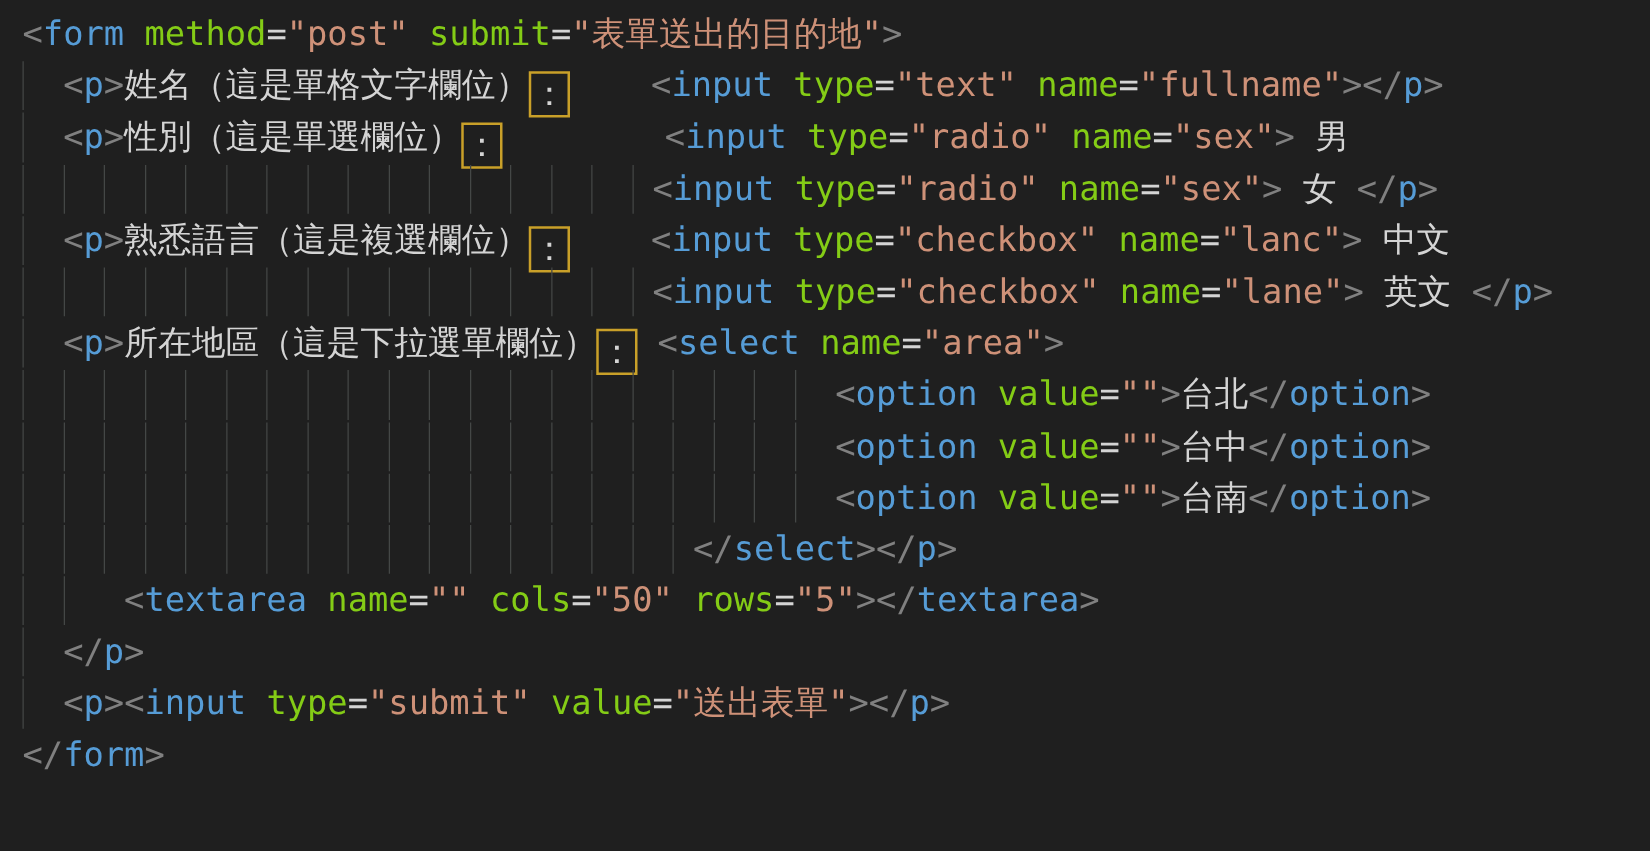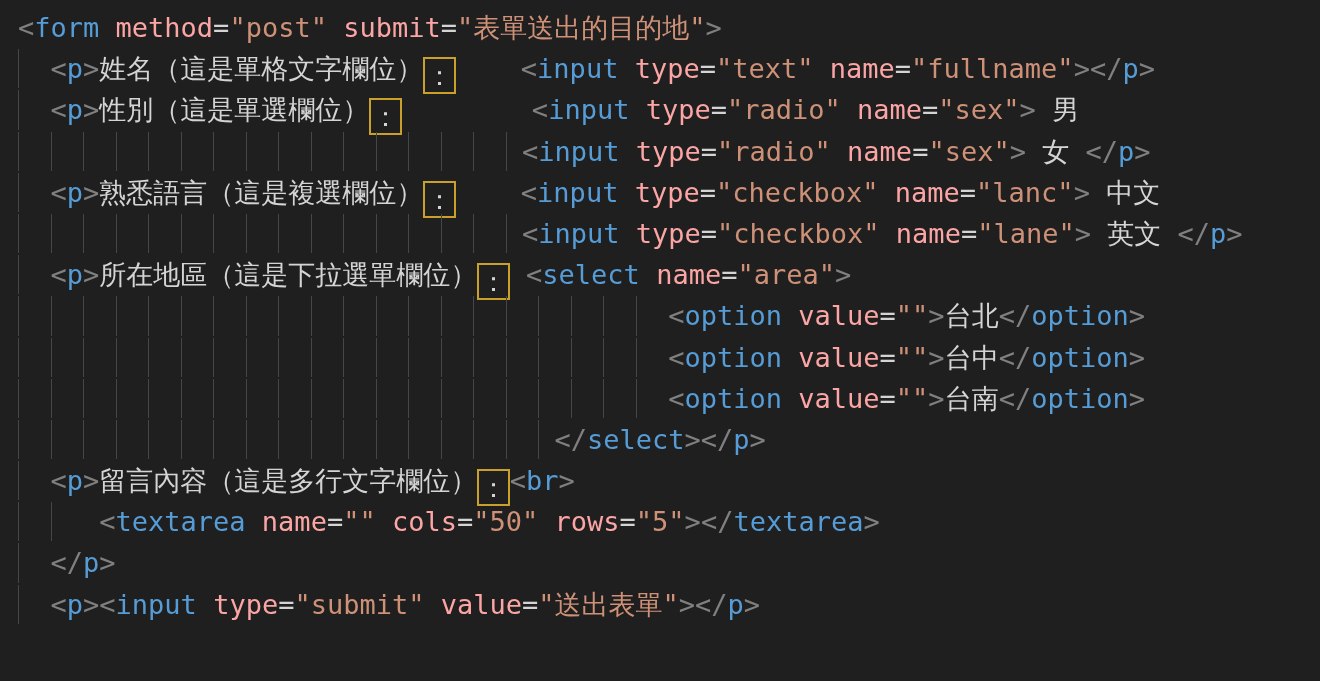--- a/index.html
+++ b/index.html
@@ -21,21 +21,21 @@
     height:41.2px;
     line-height:41.2px;
     white-space:pre;
   }
   .gd{
     position:absolute;top:1px;bottom:1px;width:1px;
     background:#444746;
   }
   .c-p{color:#808080;}
   .c-t{color:#569cd6;margin-top:26px;}
-  .c-a{color:#fca5a5;}
+  .c-a{color:#84cc16;}
   .c-s{color:#ce9178;}
   .c-x{color:#d4d4d4;}
   .c-e{color:#d4d4d4;}
   .c-b{
     display:inline-block;box-sizing:border-box;
     width:2ch;height:37px;line-height:33px;
     border:2px solid #c9a029;
     text-align:center;
     vertical-align:-7px;
     color:#d4d4d4;
@@ -49,17 +49,17 @@
     <div class="line"><i class="gd" style="left: calc(0ch);"></i><span class="c-x">  </span><span class="c-p">&lt;</span><span class="c-t">p</span><span class="c-p">&gt;</span><span class="c-x">姓名（這是單格文字欄位）</span><span class="c-b">：</span><span class="c-x">    </span><span class="c-p">&lt;</span><span class="c-t">input</span><span class="c-x"> </span><span class="c-a">type</span><span class="c-e">=</span><span class="c-s">"text"</span><span class="c-x"> </span><span class="c-a">name</span><span class="c-e">=</span><span class="c-s">"fullname"</span><span class="c-p">&gt;</span><span class="c-p">&lt;/</span><span class="c-t">p</span><span class="c-p">&gt;</span></div>
     <div class="line"><i class="gd" style="left: calc(0ch);"></i><span class="c-x">  </span><span class="c-p">&lt;</span><span class="c-t">p</span><span class="c-p">&gt;</span><span class="c-x">性別（這是單選欄位）</span><span class="c-b">：</span><span class="c-x">        </span><span class="c-p">&lt;</span><span class="c-t">input</span><span class="c-x"> </span><span class="c-a">type</span><span class="c-e">=</span><span class="c-s">"radio"</span><span class="c-x"> </span><span class="c-a">name</span><span class="c-e">=</span><span class="c-s">"sex"</span><span class="c-p">&gt;</span><span class="c-x"> 男</span></div>
     <div class="line"><i class="gd" style="left: calc(0ch);"></i><i class="gd" style="left: calc(2ch);"></i><i class="gd" style="left: calc(4ch);"></i><i class="gd" style="left: calc(6ch);"></i><i class="gd" style="left: calc(8ch);"></i><i class="gd" style="left: calc(10ch);"></i><i class="gd" style="left: calc(12ch);"></i><i class="gd" style="left: calc(14ch);"></i><i class="gd" style="left: calc(16ch);"></i><i class="gd" style="left: calc(18ch);"></i><i class="gd" style="left: calc(20ch);"></i><i class="gd" style="left: calc(22ch);"></i><i class="gd" style="left: calc(24ch);"></i><i class="gd" style="left: calc(26ch);"></i><i class="gd" style="left: calc(28ch);"></i><i class="gd" style="left: calc(30ch);"></i><span class="c-x">                               </span><span class="c-p">&lt;</span><span class="c-t">input</span><span class="c-x"> </span><span class="c-a">type</span><span class="c-e">=</span><span class="c-s">"radio"</span><span class="c-x"> </span><span class="c-a">name</span><span class="c-e">=</span><span class="c-s">"sex"</span><span class="c-p">&gt;</span><span class="c-x"> 女 </span><span class="c-p">&lt;/</span><span class="c-t">p</span><span class="c-p">&gt;</span></div>
     <div class="line"><i class="gd" style="left: calc(0ch);"></i><span class="c-x">  </span><span class="c-p">&lt;</span><span class="c-t">p</span><span class="c-p">&gt;</span><span class="c-x">熟悉語言（這是複選欄位）</span><span class="c-b">：</span><span class="c-x">    </span><span class="c-p">&lt;</span><span class="c-t">input</span><span class="c-x"> </span><span class="c-a">type</span><span class="c-e">=</span><span class="c-s">"checkbox"</span><span class="c-x"> </span><span class="c-a">name</span><span class="c-e">=</span><span class="c-s">"lanc"</span><span class="c-p">&gt;</span><span class="c-x"> 中文</span></div>
     <div class="line"><i class="gd" style="left: calc(0ch);"></i><i class="gd" style="left: calc(2ch);"></i><i class="gd" style="left: calc(4ch);"></i><i class="gd" style="left: calc(6ch);"></i><i class="gd" style="left: calc(8ch);"></i><i class="gd" style="left: calc(10ch);"></i><i class="gd" style="left: calc(12ch);"></i><i class="gd" style="left: calc(14ch);"></i><i class="gd" style="left: calc(16ch);"></i><i class="gd" style="left: calc(18ch);"></i><i class="gd" style="left: calc(20ch);"></i><i class="gd" style="left: calc(22ch);"></i><i class="gd" style="left: calc(24ch);"></i><i class="gd" style="left: calc(26ch);"></i><i class="gd" style="left: calc(28ch);"></i><i class="gd" style="left: calc(30ch);"></i><span class="c-x">                               </span><span class="c-p">&lt;</span><span class="c-t">input</span><span class="c-x"> </span><span class="c-a">type</span><span class="c-e">=</span><span class="c-s">"checkbox"</span><span class="c-x"> </span><span class="c-a">name</span><span class="c-e">=</span><span class="c-s">"lane"</span><span class="c-p">&gt;</span><span class="c-x"> 英文 </span><span class="c-p">&lt;/</span><span class="c-t">p</span><span class="c-p">&gt;</span></div>
     <div class="line"><i class="gd" style="left: calc(0ch);"></i><span class="c-x">  </span><span class="c-p">&lt;</span><span class="c-t">p</span><span class="c-p">&gt;</span><span class="c-x">所在地區（這是下拉選單欄位）</span><span class="c-b">：</span><span class="c-x"> </span><span class="c-p">&lt;</span><span class="c-t">select</span><span class="c-x"> </span><span class="c-a">name</span><span class="c-e">=</span><span class="c-s">"area"</span><span class="c-p">&gt;</span></div>
     <div class="line"><i class="gd" style="left: calc(0ch);"></i><i class="gd" style="left: calc(2ch);"></i><i class="gd" style="left: calc(4ch);"></i><i class="gd" style="left: calc(6ch);"></i><i class="gd" style="left: calc(8ch);"></i><i class="gd" style="left: calc(10ch);"></i><i class="gd" style="left: calc(12ch);"></i><i class="gd" style="left: calc(14ch);"></i><i class="gd" style="left: calc(16ch);"></i><i class="gd" style="left: calc(18ch);"></i><i class="gd" style="left: calc(20ch);"></i><i class="gd" style="left: calc(22ch);"></i><i class="gd" style="left: calc(24ch);"></i><i class="gd" style="left: calc(26ch);"></i><i class="gd" style="left: calc(28ch);"></i><i class="gd" style="left: calc(30ch);"></i><i class="gd" style="left: calc(32ch);"></i><i class="gd" style="left: calc(34ch);"></i><i class="gd" style="left: calc(36ch);"></i><i class="gd" style="left: calc(38ch);"></i><span class="c-x">                                        </span><span class="c-p">&lt;</span><span class="c-t">option</span><span class="c-x"> </span><span class="c-a">value</span><span class="c-e">=</span><span class="c-s">""</span><span class="c-p">&gt;</span><span class="c-x">台北</span><span class="c-p">&lt;/</span><span class="c-t">option</span><span class="c-p">&gt;</span></div>
     <div class="line"><i class="gd" style="left: calc(0ch);"></i><i class="gd" style="left: calc(2ch);"></i><i class="gd" style="left: calc(4ch);"></i><i class="gd" style="left: calc(6ch);"></i><i class="gd" style="left: calc(8ch);"></i><i class="gd" style="left: calc(10ch);"></i><i class="gd" style="left: calc(12ch);"></i><i class="gd" style="left: calc(14ch);"></i><i class="gd" style="left: calc(16ch);"></i><i class="gd" style="left: calc(18ch);"></i><i class="gd" style="left: calc(20ch);"></i><i class="gd" style="left: calc(22ch);"></i><i class="gd" style="left: calc(24ch);"></i><i class="gd" style="left: calc(26ch);"></i><i class="gd" style="left: calc(28ch);"></i><i class="gd" style="left: calc(30ch);"></i><i class="gd" style="left: calc(32ch);"></i><i class="gd" style="left: calc(34ch);"></i><i class="gd" style="left: calc(36ch);"></i><i class="gd" style="left: calc(38ch);"></i><span class="c-x">                                        </span><span class="c-p">&lt;</span><span class="c-t">option</span><span class="c-x"> </span><span class="c-a">value</span><span class="c-e">=</span><span class="c-s">""</span><span class="c-p">&gt;</span><span class="c-x">台中</span><span class="c-p">&lt;/</span><span class="c-t">option</span><span class="c-p">&gt;</span></div>
     <div class="line"><i class="gd" style="left: calc(0ch);"></i><i class="gd" style="left: calc(2ch);"></i><i class="gd" style="left: calc(4ch);"></i><i class="gd" style="left: calc(6ch);"></i><i class="gd" style="left: calc(8ch);"></i><i class="gd" style="left: calc(10ch);"></i><i class="gd" style="left: calc(12ch);"></i><i class="gd" style="left: calc(14ch);"></i><i class="gd" style="left: calc(16ch);"></i><i class="gd" style="left: calc(18ch);"></i><i class="gd" style="left: calc(20ch);"></i><i class="gd" style="left: calc(22ch);"></i><i class="gd" style="left: calc(24ch);"></i><i class="gd" style="left: calc(26ch);"></i><i class="gd" style="left: calc(28ch);"></i><i class="gd" style="left: calc(30ch);"></i><i class="gd" style="left: calc(32ch);"></i><i class="gd" style="left: calc(34ch);"></i><i class="gd" style="left: calc(36ch);"></i><i class="gd" style="left: calc(38ch);"></i><span class="c-x">                                        </span><span class="c-p">&lt;</span><span class="c-t">option</span><span class="c-x"> </span><span class="c-a">value</span><span class="c-e">=</span><span class="c-s">""</span><span class="c-p">&gt;</span><span class="c-x">台南</span><span class="c-p">&lt;/</span><span class="c-t">option</span><span class="c-p">&gt;</span></div>
     <div class="line"><i class="gd" style="left: calc(0ch);"></i><i class="gd" style="left: calc(2ch);"></i><i class="gd" style="left: calc(4ch);"></i><i class="gd" style="left: calc(6ch);"></i><i class="gd" style="left: calc(8ch);"></i><i class="gd" style="left: calc(10ch);"></i><i class="gd" style="left: calc(12ch);"></i><i class="gd" style="left: calc(14ch);"></i><i class="gd" style="left: calc(16ch);"></i><i class="gd" style="left: calc(18ch);"></i><i class="gd" style="left: calc(20ch);"></i><i class="gd" style="left: calc(22ch);"></i><i class="gd" style="left: calc(24ch);"></i><i class="gd" style="left: calc(26ch);"></i><i class="gd" style="left: calc(28ch);"></i><i class="gd" style="left: calc(30ch);"></i><i class="gd" style="left: calc(32ch);"></i><span class="c-x">                                 </span><span class="c-p">&lt;/</span><span class="c-t">select</span><span class="c-p">&gt;</span><span class="c-p">&lt;/</span><span class="c-t">p</span><span class="c-p">&gt;</span></div>
-    <div class="line"><i class="gd" style="left: calc(0ch);"></i><span class="c-x">  </span><span class="c-p">&lt;</span><span class="c-t">p</span><span class="c-p">&gt;</span><span class="c-x">留言內容（這是多行文字欄位）</span><span class="c-b">：</span><span class="c-p">&lt;</span><span class="c-t">br</span><span class="c-p">&gt;</span></div>
     <div class="line"><i class="gd" style="left: calc(0ch);"></i><i class="gd" style="left: calc(2ch);"></i><span class="c-x">     </span><span class="c-p">&lt;</span><span class="c-t">textarea</span><span class="c-x"> </span><span class="c-a">name</span><span class="c-e">=</span><span class="c-s">""</span><span class="c-x"> </span><span class="c-a">cols</span><span class="c-e">=</span><span class="c-s">"50"</span><span class="c-x"> </span><span class="c-a">rows</span><span class="c-e">=</span><span class="c-s">"5"</span><span class="c-p">&gt;</span><span class="c-p">&lt;/</span><span class="c-t">textarea</span><span class="c-p">&gt;</span></div>
     <div class="line"><i class="gd" style="left: calc(0ch);"></i><span class="c-x">  </span><span class="c-p">&lt;/</span><span class="c-t">p</span><span class="c-p">&gt;</span></div>
     <div class="line"><i class="gd" style="left: calc(0ch);"></i><span class="c-x">  </span><span class="c-p">&lt;</span><span class="c-t">p</span><span class="c-p">&gt;</span><span class="c-p">&lt;</span><span class="c-t">input</span><span class="c-x"> </span><span class="c-a">type</span><span class="c-e">=</span><span class="c-s">"submit"</span><span class="c-x"> </span><span class="c-a">value</span><span class="c-e">=</span><span class="c-s">"送出表單"</span><span class="c-p">&gt;</span><span class="c-p">&lt;/</span><span class="c-t">p</span><span class="c-p">&gt;</span></div>
+    <div class="line"><span class="c-p">&lt;/</span><span class="c-t">form</span><span class="c-p">&gt;</span></div>
   </div>
 
 </body></html>

